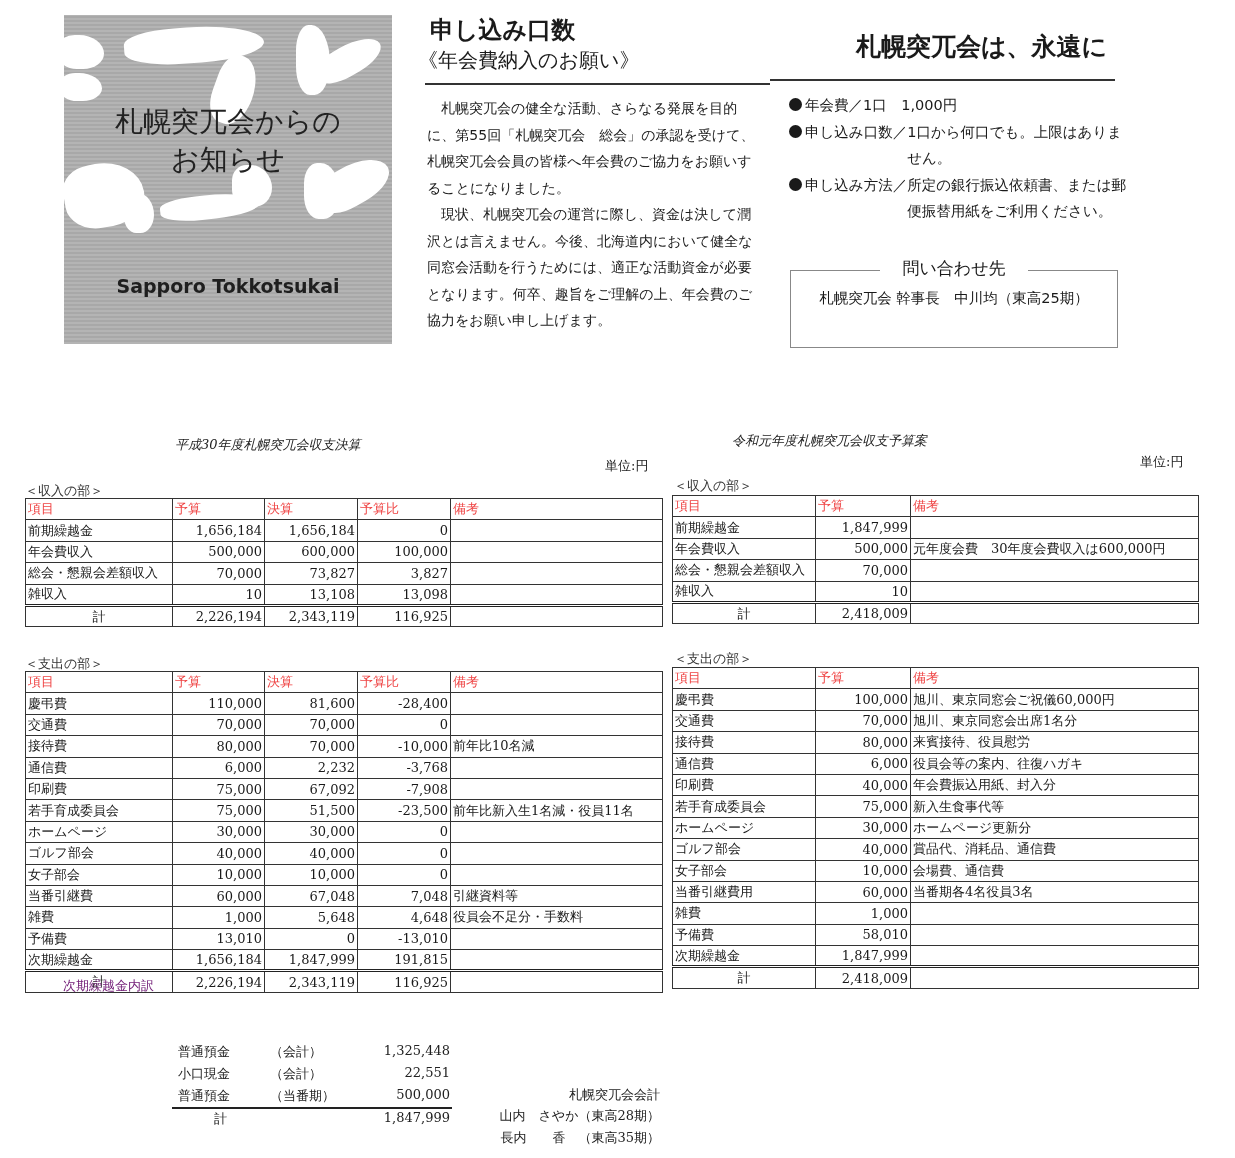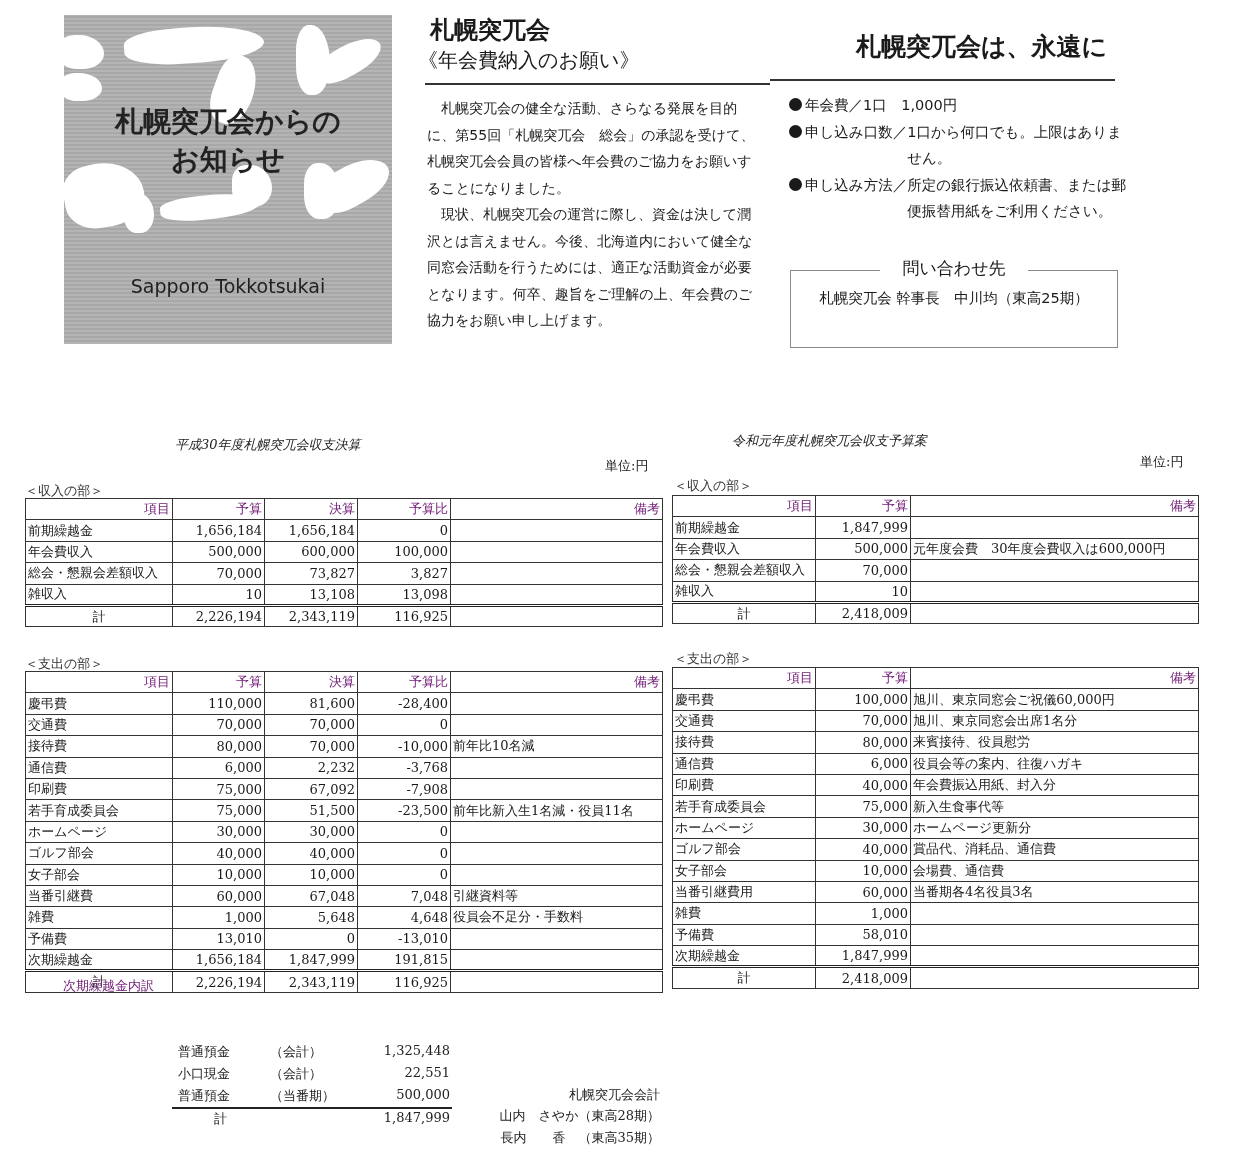--- a/index.html
+++ b/index.html
@@ -9,26 +9,26 @@
   
   .logo-box {
     position: absolute; left: 64px; top: 15px; width: 328px; height: 329px;
     background: repeating-linear-gradient(0deg, #b4b4b4 0px, #b4b4b4 2px, #a8a8a8 2px, #a8a8a8 4px);
     overflow: hidden;
   }
   .brush { position: absolute; background: #ffffff; border-radius: 40% 60% 50% 45%; }
   .logo-title {
     position: absolute; left: 0; right: 0; top: 88px; text-align: center;
     font-family: "DejaVu Sans", "Liberation Sans", sans-serif;
-    font-size: 28px; font-weight: bold; line-height: 38px; color: #222;
+    font-size: 28px; font-weight: normal; line-height: 38px; color: #222;
   }
   .logo-en {
     position: absolute; left: 0; right: 0; top: 258px; text-align: center;
     font-family: "DejaVu Sans", "Liberation Sans", sans-serif;
-    font-size: 19px; font-weight: normal; line-height: 26px; color: #1f1f1f;
+    font-size: 19px; font-weight: bold; line-height: 26px; color: #1f1f1f;
   }
 
   
   .mid-title {
     position: absolute; left: 430px; top: 14px;
     font-family: "DejaVu Sans", "Liberation Sans", sans-serif;
     font-size: 24px; font-weight: bold; color: #1a1a1a;
   }
   .mid-subtitle {
     position: absolute; left: 418px; top: 47px;
@@ -83,21 +83,21 @@
   table.fin {
     position: absolute; border-collapse: collapse;
     font-family: "DejaVu Serif", "Liberation Serif", serif; font-size: 13px; color: #1a1a1a;
     table-layout: fixed;
     border: 1.5px solid #222;
   }
   table.fin td, table.fin th {
     border: 1px solid #333; height: 21.4px; padding: 0 2px; font-weight: normal;
     white-space: nowrap; overflow: hidden;
   }
-  table.fin th { text-align: right; color: #701a75; }
+  table.fin th { text-align: left; color: #ef4444; }
   table.fin td.num { text-align: right; }
   table.fin td.item { text-align: left; }
   table.fin tr.total td { border-top: 3px double #222; }
   table.fin td.center { text-align: center; }
 
   
   .breakdown-title { position: absolute; left: 63px; top: 977px; font-size: 13px; color: #701a75; }
   .bd-row { position: absolute; left: 178px; width: 272px; height: 22px; font-size: 13px; color: #222; }
   .bd-name { position: absolute; left: 0; }
   .bd-sub { position: absolute; left: 92px; }
@@ -123,21 +123,21 @@
   <div class="brush" style="left:250px;top:150px;width:78px;height:40px;transform:rotate(-30deg);"></div>
   <div class="logo-title">
     <div>札幌突兀会からの</div>
     <div>お知らせ</div>
   </div>
   <div class="logo-en">
     <div>Sapporo Tokkotsukai</div>
   </div>
 </div>
 
-<div class="mid-title">札幌突兀会</div>
+<div class="mid-title">申し込み口数</div>
 <div class="mid-subtitle">《年会費納入のお願い》</div>
 <div class="hr" style="left:425px;top:83px;width:345px;"></div>
 <div class="body-text">
   <p>札幌突兀会の健全な活動、さらなる発展を目的に、第55回「札幌突兀会　総会」の承認を受けて、札幌突兀会会員の皆様へ年会費のご協力をお願いすることになりました。</p>
   <p>現状、札幌突兀会の運営に際し、資金は決して潤沢とは言えません。今後、北海道内において健全な同窓会活動を行うためには、適正な活動資金が必要となります。何卒、趣旨をご理解の上、年会費のご協力をお願い申し上げます。</p>
 </div>
 
 <div class="right-title">札幌突兀会は、永遠に</div>
 <div class="hr" style="left:770px;top:79px;width:345px;"></div>
 <div class="bullets">

